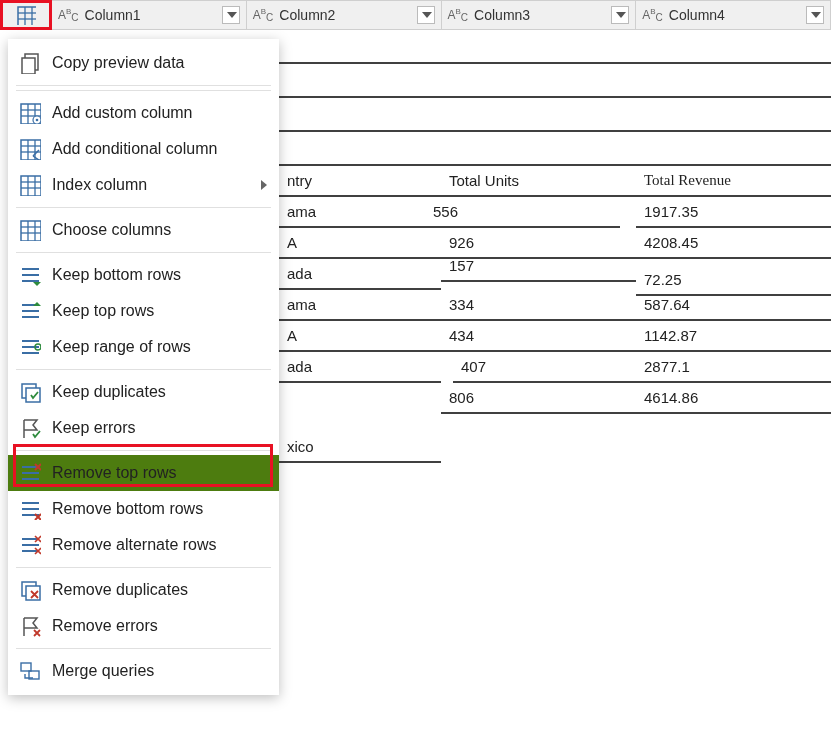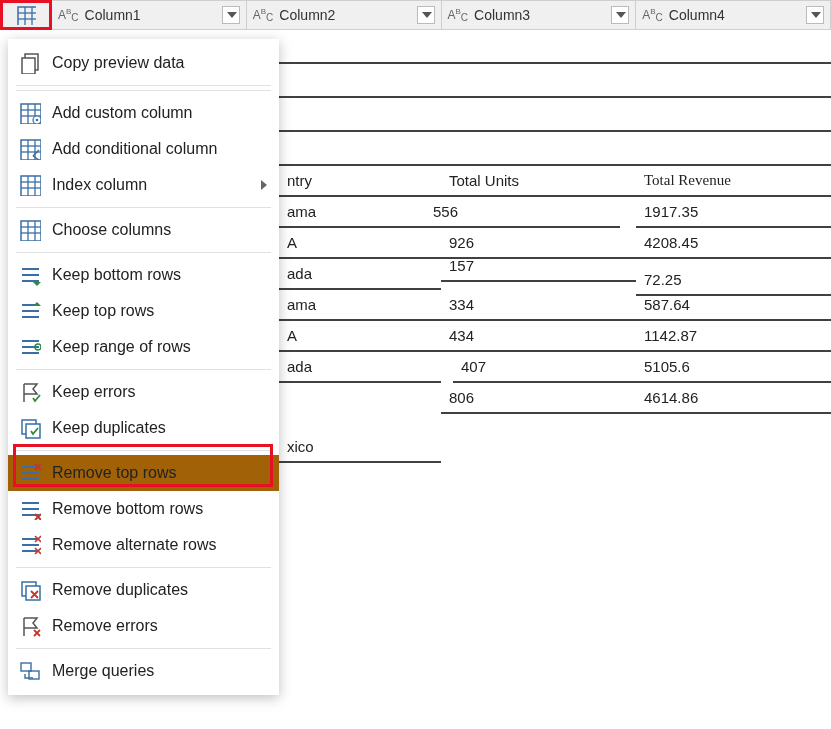--- a/index.html
+++ b/index.html
@@ -89,21 +89,21 @@
   .menu-item {
     display: flex;
     align-items: center;
     height: 36px;
     padding: 0 12px 0 10px;
     font-size: 16px;
     color: #222;
     cursor: default;
   }
   .menu-item.hovered {
-    background: #a16207;
+    background: #4d7c0f;
   }
   .menu-item .mi-icon {
     width: 24px;
     height: 24px;
     margin-right: 10px;
     display: flex;
     align-items: center;
     justify-content: center;
   }
   .menu-item .mi-label { flex: 1; }
@@ -215,21 +215,21 @@
     <div class="data-cell" style="left: 441px; top: 244px; width: 195px; margin-top: 7px;">157</div>
     <div class="data-cell" style="left: 636px; top: 259px; width: 195px; margin-top: 6px;">72.25</div>
     <div class="data-cell" style="left: 279px; top: 290px; width: 162px;">ama</div>
     <div class="data-cell" style="left: 441px; top: 290px; width: 195px; text-align: right;">334</div>
     <div class="data-cell" style="left: 636px; top: 290px; width: 195px;">587.64</div>
     <div class="data-cell" style="left: 279px; top: 321px; width: 162px;">A</div>
     <div class="data-cell" style="left: 441px; top: 321px; width: 195px;">434</div>
     <div class="data-cell" style="left: 636px; top: 321px; width: 195px;">1142.87</div>
     <div class="data-cell" style="left: 279px; top: 352px; width: 162px;">ada</div>
     <div class="data-cell" style="left: 441px; top: 352px; width: 195px; margin-left: 12px;">407</div>
-    <div class="data-cell" style="left: 636px; top: 352px; width: 195px;">5105.6</div>
+    <div class="data-cell" style="left: 636px; top: 352px; width: 195px;">2877.1</div>
     <div class="data-cell" style="left: 279px; top: 388px; width: 162px; margin-top: 44px;">xico</div>
     <div class="data-cell" style="left: 441px; top: 383px; width: 195px;">806</div>
     <div class="data-cell" style="left: 636px; top: 383px; width: 195px;">4614.86</div>
   </div>
 
 <div class="context-menu" id="ctx">
     <div class="menu-item">
       <span class="mi-icon">
         <svg width="20" height="22">
           <use href="#ic-copy"></use>
@@ -304,35 +304,35 @@
           <use href="#ic-rows"></use>
           <circle cx="19" cy="11" r="3" fill="none" stroke="#2e8b3d" stroke-width="1.5"></circle>
         </svg>
       </span>
       <span class="mi-label">Keep range of rows</span>
     </div>
     <div class="menu-sep"></div>
     <div class="menu-item">
       <span class="mi-icon">
         <svg width="22" height="22">
-          <path d="M5 3 L5 21 M5 3 L18 3 L14 8 L18 13 L5 13" fill="none" stroke="#555" stroke-width="1.5"></path>
-          <path d="M14 17 L16 20 L21 14" fill="none" stroke="#2e8b3d" stroke-width="1.8"></path>
-        </svg>
-      </span>
-      <span class="mi-label">Keep errors</span>
-    </div>
-    <div class="menu-item">
-      <span class="mi-icon">
-        <svg width="22" height="22">
           <rect x="3" y="3" width="14" height="14" fill="none" stroke="#3a6ea5" stroke-width="1.5"></rect>
           <rect x="7" y="7" width="14" height="14" fill="#fff" stroke="#3a6ea5" stroke-width="1.5"></rect>
           <path d="M12 14 L14 17 L19 11" fill="none" stroke="#2e8b3d" stroke-width="1.8"></path>
         </svg>
       </span>
       <span class="mi-label">Keep duplicates</span>
+    </div>
+    <div class="menu-item">
+      <span class="mi-icon">
+        <svg width="22" height="22">
+          <path d="M5 3 L5 21 M5 3 L18 3 L14 8 L18 13 L5 13" fill="none" stroke="#555" stroke-width="1.5"></path>
+          <path d="M14 17 L16 20 L21 14" fill="none" stroke="#2e8b3d" stroke-width="1.8"></path>
+        </svg>
+      </span>
+      <span class="mi-label">Keep errors</span>
     </div>
     <div class="menu-sep"></div>
     <div class="menu-item hovered">
       <span class="mi-icon">
         <svg width="22" height="22">
           <use href="#ic-rows"></use>
           <path d="M16 2 L22 8 M22 2 L16 8" stroke="#c0392b" stroke-width="2"></path>
         </svg>
       </span>
       <span class="mi-label">Remove top rows</span>

